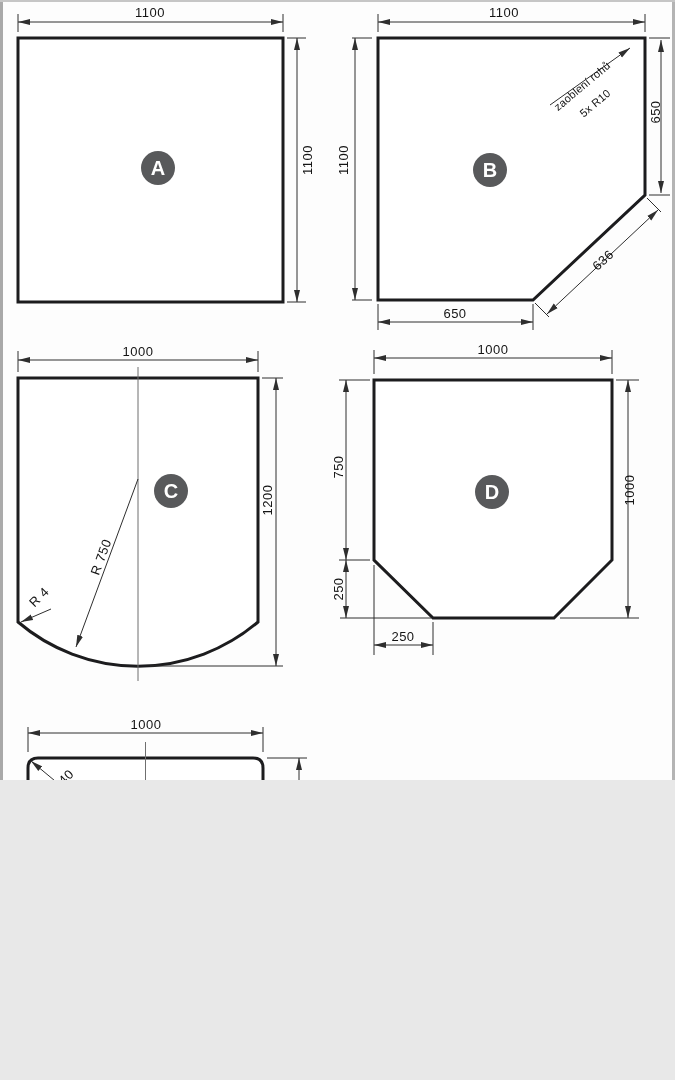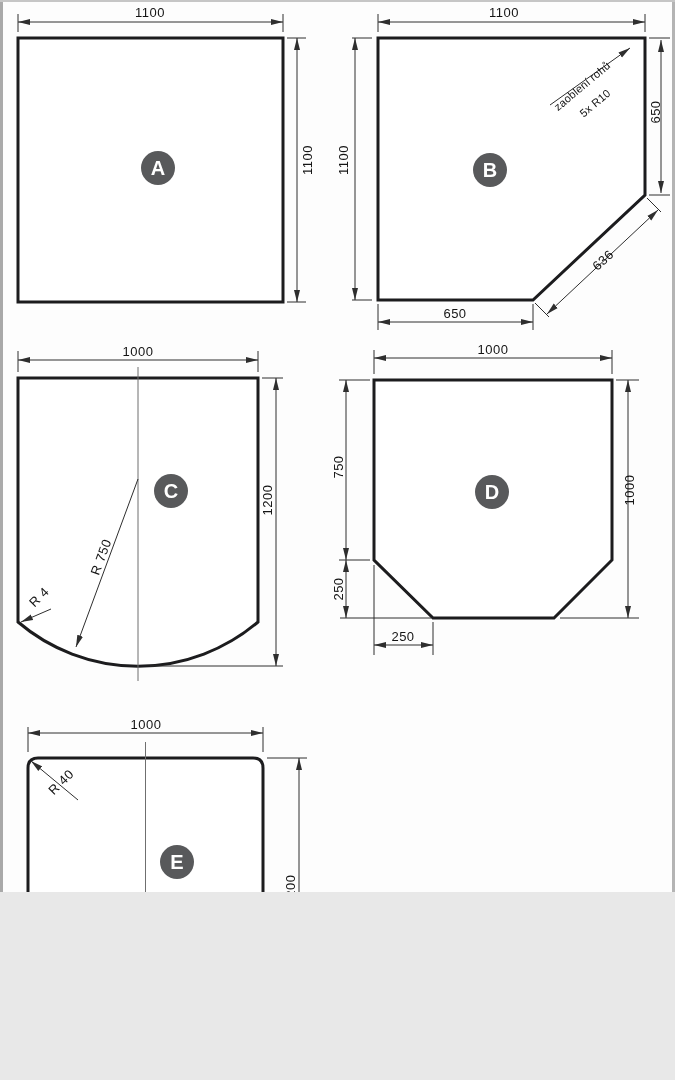--- a/index.html
+++ b/index.html
@@ -1,17 +1,17 @@
 <!DOCTYPE html>
 <html><head>
 <meta charset="utf-8">
 <style>
   html,body{margin:0;padding:0;background:#e8e8e8;}
   .canvas{
-    position:relative;width:675px;height:892px;background:#fdfdfd;overflow:hidden;
+    position:relative;width:675px;height:780px;background:#fdfdfd;overflow:hidden;
     font-family:"Liberation Sans","DejaVu Sans",sans-serif;
   }
   .edge-left{position:absolute;left:0;top:0;width:3px;height:1080px;background:#a9a9a9;}
   .edge-right{position:absolute;right:0;top:0;width:3px;height:1080px;background:#b4b4b4;}
   .edge-top{position:absolute;left:0;top:0;width:675px;height:2px;background:#c6c6c6;}
   .bottom-bar{position:absolute;left:0;top:1071px;width:675px;height:9px;background:#b3b3b3;border-top:1px solid #8d8d8d;}
   svg{position:absolute;left:0;top:0;}
   .outline{fill:#ffffff;stroke:#1c1c1e;stroke-width:3;}
   .dim{stroke:#2e2e2e;stroke-width:1;fill:none;}
   .cl{stroke:#6f6f6f;stroke-width:1;fill:none;}

